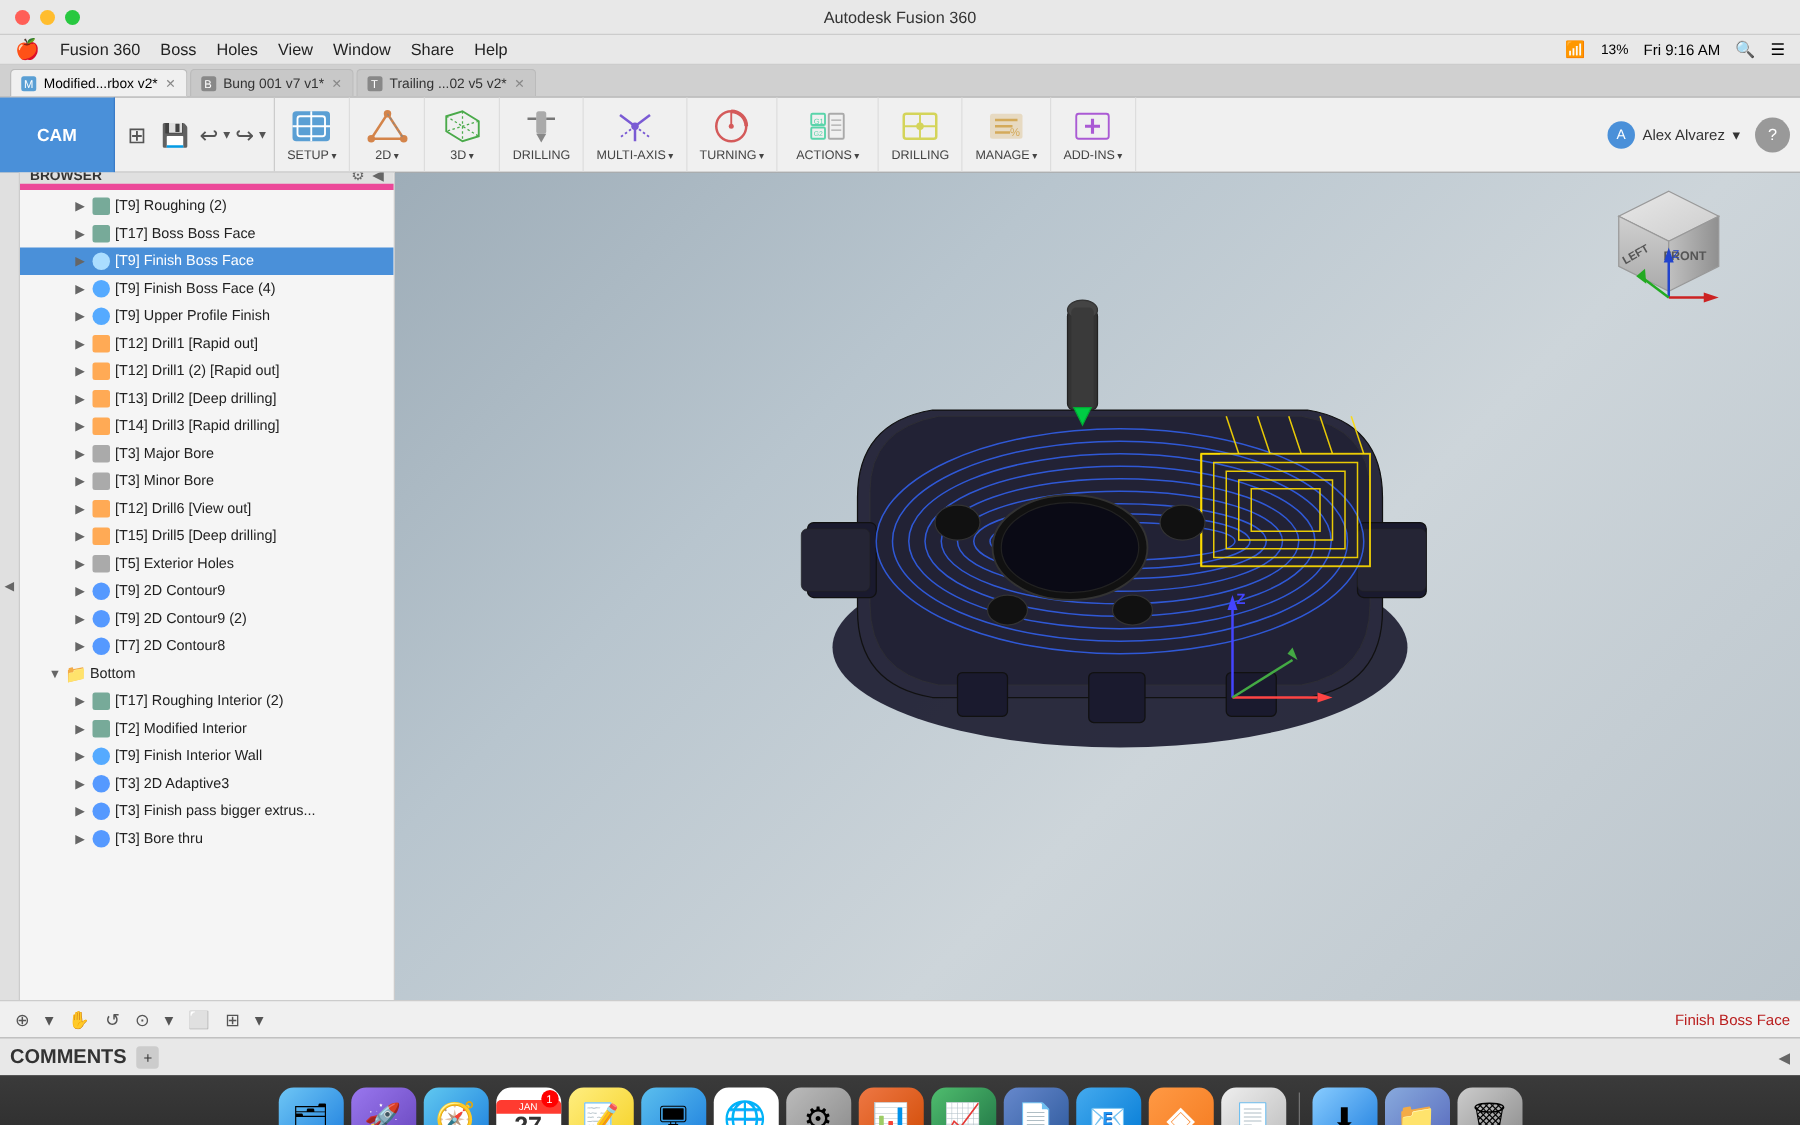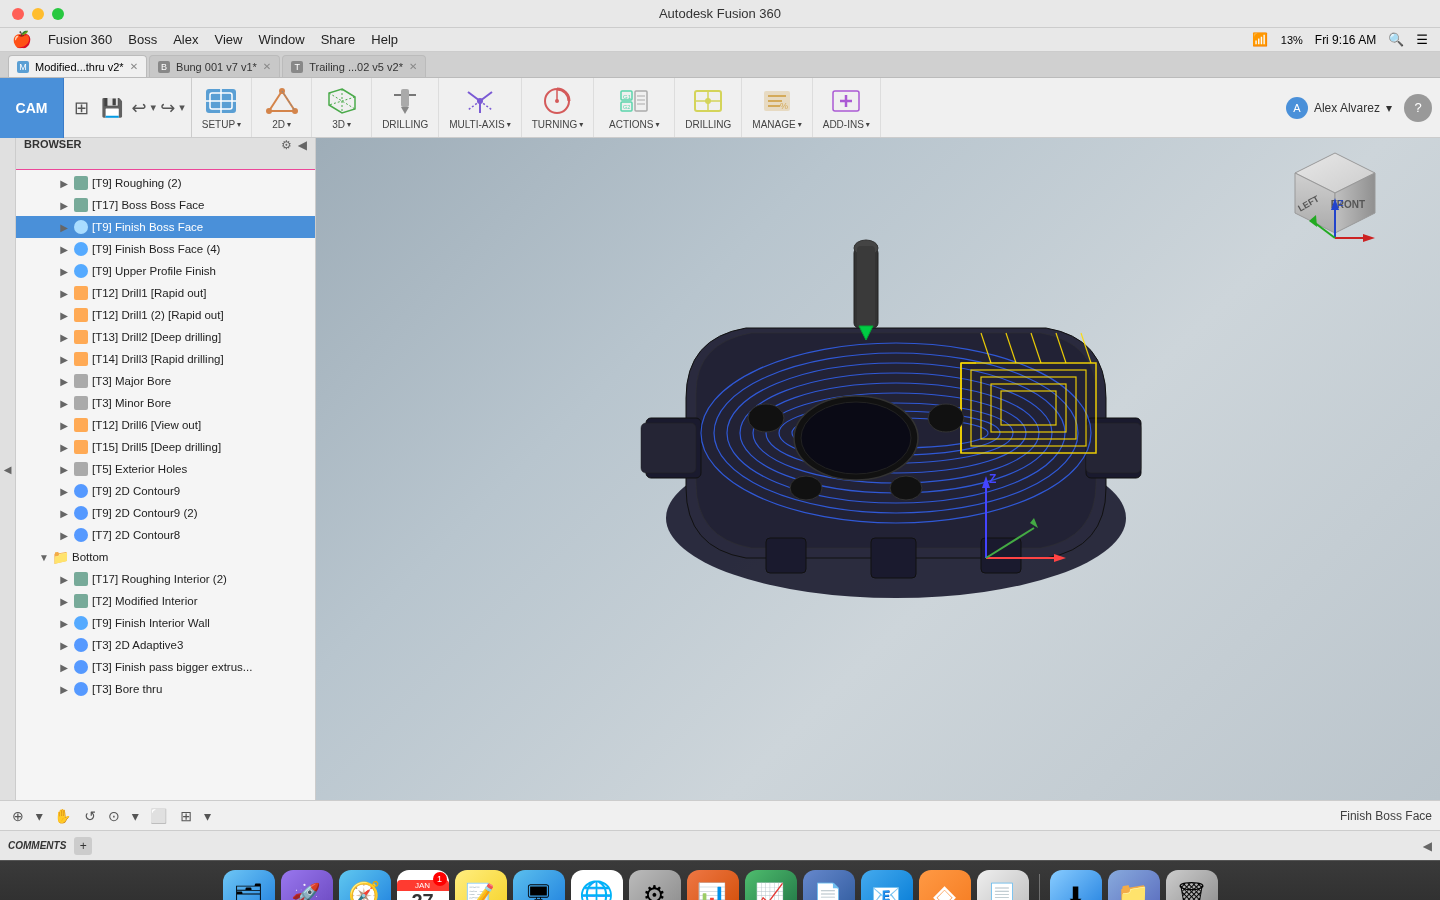--- a/index.html
+++ b/index.html
@@ -42,21 +42,21 @@
     .tab-icon { width: 12px; height: 12px; background: #888; border-radius: 2px; font-size: 9px; display: flex; align-items: center; justify-content: center; color: white; }
 
     
     #toolbar {
       height: 60px; background: #f0f0f0;
       display: flex; align-items: center;
       border-bottom: 1px solid #ccc;
       padding: 0;
     }
     #cam-btn {
-      width: 64px; height: 60px; background: #4a90d9;
+      width: 92px; height: 60px; background: #4a90d9;
       display: flex; align-items: center; justify-content: center;
       color: white; font-size: 14px; font-weight: bold; cursor: pointer;
       border-right: 1px solid #3a7bc8;
     }
     .tb-arrow { font-size: 8px; }
     #toolbar-groups { display: flex; align-items: center; height: 100%; flex: 1; }
     .toolbar-group {
       display: flex; flex-direction: column; align-items: center;
       padding: 6px 10px; cursor: pointer; border-right: 1px solid #ddd;
       height: 100%; justify-content: center; min-width: 60px;
@@ -66,23 +66,23 @@
     #user-info { display: flex; align-items: center; gap: 6px; padding: 0 12px; font-size: 12px; color: #333; cursor: pointer; }
     #help-btn { width: 28px; height: 28px; border-radius: 50%; background: #999; display: flex; align-items: center; justify-content: center; color: white; font-size: 13px; cursor: pointer; margin-right: 8px; }
 
     
     #sidebar {
       width: 300px; min-width: 300px; background: #f5f5f5;
       border-right: 1px solid #ccc; display: flex; flex-direction: column;
       overflow: hidden;
     }
     #browser-header {
-      height: 32px; background: #e0e0e0;
-      display: flex; align-items: flex-start; padding: 0 8px;
-      border-bottom: 1px solid #ec4899; justify-content: space-between;
+      height: 14px; background: #e0e0e0;
+      display: flex; align-items: flex-end; padding: 0 8px;
+      border-bottom: 5px solid #ec4899; justify-content: space-between;
     }
     #browser-controls { display: flex; gap: 6px; }
     #sidebar-content { flex: 1; overflow-y: auto; padding: 2px 0; }
     .tree-item {
       display: flex; align-items: center; padding: 2px 4px 2px 0;
       font-size: 11.5px; color: #222; cursor: pointer; height: 22px;
     }
     .tree-item.selected { background: #4a90d9; color: white; }
     .tree-item.selected .tree-icon { color: white; }
     .tree-arrow { width: 16px; text-align: center; font-size: 10px; color: #666; flex-shrink: 0; }
@@ -98,21 +98,21 @@
       width: 100%; height: 100%;
       background: linear-gradient(135deg, #9eadb8 0%, #b8c5ce 30%, #cdd5da 60%, #bbc5cc 100%);
     }
 
     
     #bottom-toolbar {
       height: 30px; background: #f0f0f0; border-top: 1px solid #ccc;
       display: flex; align-items: center; padding: 0 8px; gap: 4px;
     }
     .bt-icon { font-size: 14px; color: #555; cursor: pointer; padding: 2px 4px; border-radius: 3px; }
-    #status-right { margin-left: auto; font-size: 12px; color: #404040; }
+    #status-right { margin-left: auto; font-size: 12px; color: #b91c1c; }
 
     
     #comments-bar {
       height: 30px; background: #e8e8e8; border-top: 1px solid #ccc;
       display: flex; align-items: center; padding: 0 8px;
       font-size: 11px; color: #333; justify-content: space-between;
     }
     #comments-left { display: flex; align-items: center; gap: 8px; }
     #comments-right { display: flex; align-items: center; gap: 4px; }
 
@@ -157,38 +157,38 @@
     <button class="win-btn win-min"></button>
     <button class="win-btn win-max"></button>
   </div>
   <span id="title-text">Autodesk Fusion 360</span>
 </div>
 
 <div id="menu-bar">
   <span style="font-size:16px;">🍎</span>
   <span class="menu-item">Fusion 360</span>
   <span class="menu-item">Boss</span>
-  <span class="menu-item">Alex</span>
+  <span class="menu-item">Holes</span>
   <span class="menu-item">View</span>
   <span class="menu-item">Window</span>
   <span class="menu-item">Share</span>
   <span class="menu-item">Help</span>
   <div id="menu-right">
     <span style="font-size:13px;">📶</span>
     <span style="font-size:11px;">13%</span>
     <span style="font-size:12px;">Fri 9:16 AM</span>
     <span style="font-size:13px;">🔍</span>
     <span style="font-size:13px;">☰</span>
   </div>
 </div>
 
 <div id="tabs-bar">
   <div class="tab active">
     <div class="tab-icon" style="background:#5a9fd4;">M</div>
-    <span>Modified...thru v2*</span>
+    <span>Modified...rbox v2*</span>
     <span class="tab-close">✕</span>
   </div>
   <div class="tab">
     <div class="tab-icon" style="background:#888;">B</div>
     <span>Bung 001 v7 v1*</span>
     <span class="tab-close">✕</span>
   </div>
   <div class="tab">
     <div class="tab-icon" style="background:#888;">T</div>
     <span>Trailing ...02 v5 v2*</span>
@@ -690,21 +690,21 @@
   <span class="bt-icon">⊙</span>
   <span class="bt-icon">▾</span>
   <span class="bt-icon">⬜</span>
   <span class="bt-icon">⊞</span>
   <span class="bt-icon">▾</span>
   <div id="status-right">Finish Boss Face</div>
 </div>
 
 <div id="comments-bar">
   <div id="comments-left">
-    <span style="font-size:10px;font-weight:bold;color:#333;font-style:italic;">COMMENTS</span>
+    <span style="font-size:16px;font-weight:bold;color:#333;">COMMENTS</span>
     <span style="width:18px;height:18px;background:#ccc;border-radius:3px;display:flex;align-items:center;justify-content:center;font-size:12px;cursor:pointer;">+</span>
   </div>
   <div id="comments-right">
     <span style="font-size:12px;color:#666;cursor:pointer;">◀</span>
   </div>
 </div>
 
 <div id="dock">
 
   <div class="dock-icon" style="background:linear-gradient(135deg,#6ec6f5,#1a7bdd);font-size:24px;">🗂</div>

